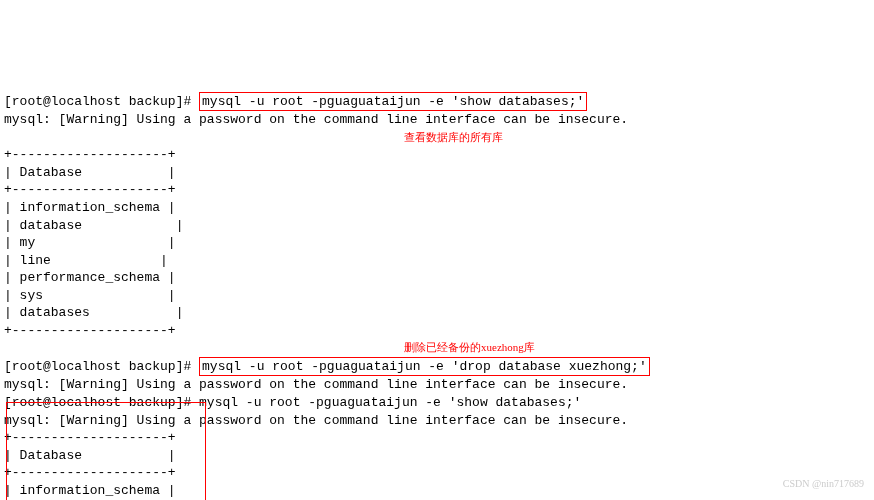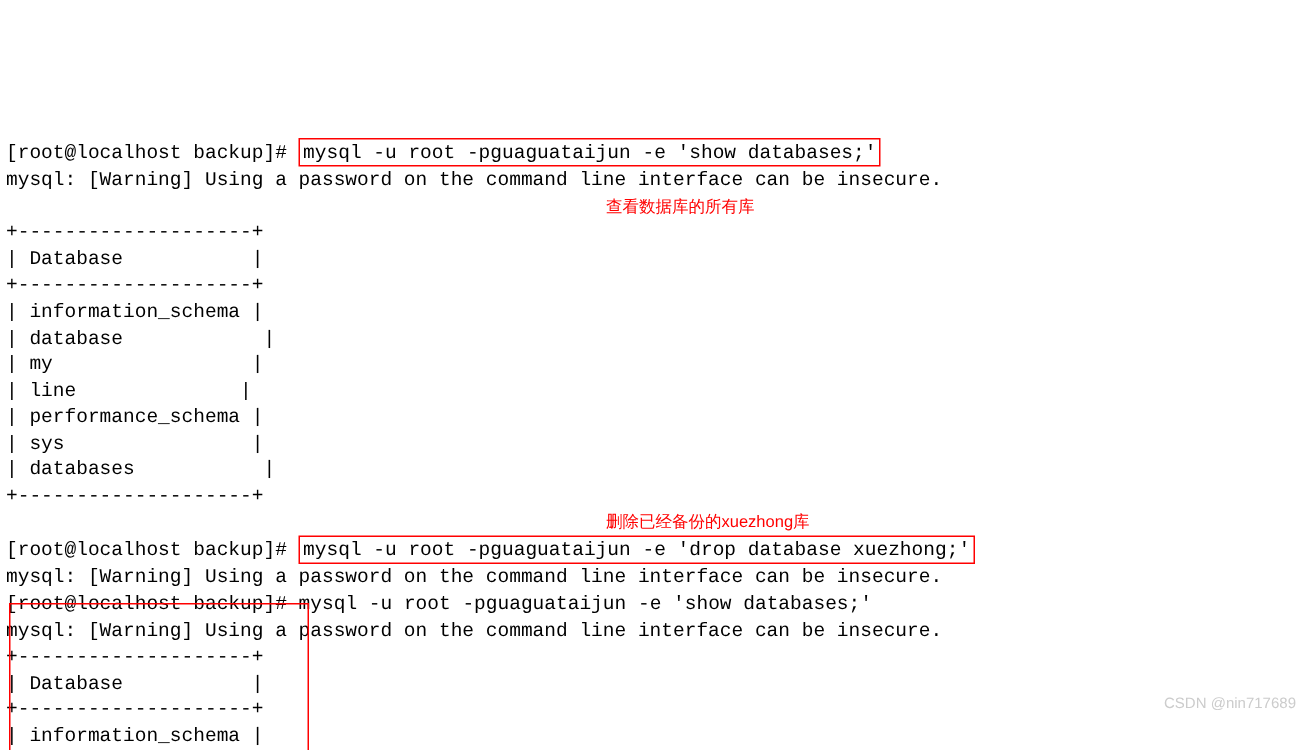--- a/index.html
+++ b/index.html
@@ -26,24 +26,24 @@
       font-size: 11px;
       font-family: Arial, sans-serif;
       white-space: normal;
     }
     .annotation-inline {
       display: inline-block;
     }
     .watermark {
       position: absolute;
       right: 10px;
-      bottom: 24px;
+      bottom: 10px;
       color: #cccccc;
       font-size: 10px;
-      font-family: Liberation Sans, sans-serif;
+      font-family: Liberation Serif, serif;
     }
     .box-outline {
       border: 1.5px solid #ff0000;
       position: absolute;
       pointer-events: none;
     }
     .container {
       position: relative;
     }
   </style>
@@ -60,21 +60,21 @@
 <span>| Database           |</span>
 <span>+--------------------+</span>
 <span>| information_schema |</span>
 <span>| database            |</span>
 <span>| my                 |</span>
 <span>| line              |</span>
 <span>| performance_schema |</span>
 <span>| sys                |</span>
 <span>| databases           |</span>
 <span>+--------------------+</span>
-<span class="annotation annotation-inline" style="margin-left:400px;">删除已经备份的xuezhong库</span>
+<span class="annotation annotation-inline" style="margin-left:400px;font-family:Liberation Serif, serif;">删除已经备份的xuezhong库</span>
 <span>[root@localhost backup]# </span><span class="highlight-box"><span>mysql -u root -pguaguataijun -e 'drop database xuezhong;'</span></span>
 <span>mysql: [Warning] Using a password on the command line interface can be insecure.</span>
 <span>[root@localhost backup]# </span><span>mysql -u root -pguaguataijun -e 'show databases;'</span>
 <span>mysql: [Warning] Using a password on the command line interface can be insecure.</span>
 <span>+--------------------+</span>
 <span>| Database           |</span>
 <span>+--------------------+</span>
 <span>| information_schema |</span>
 
      

